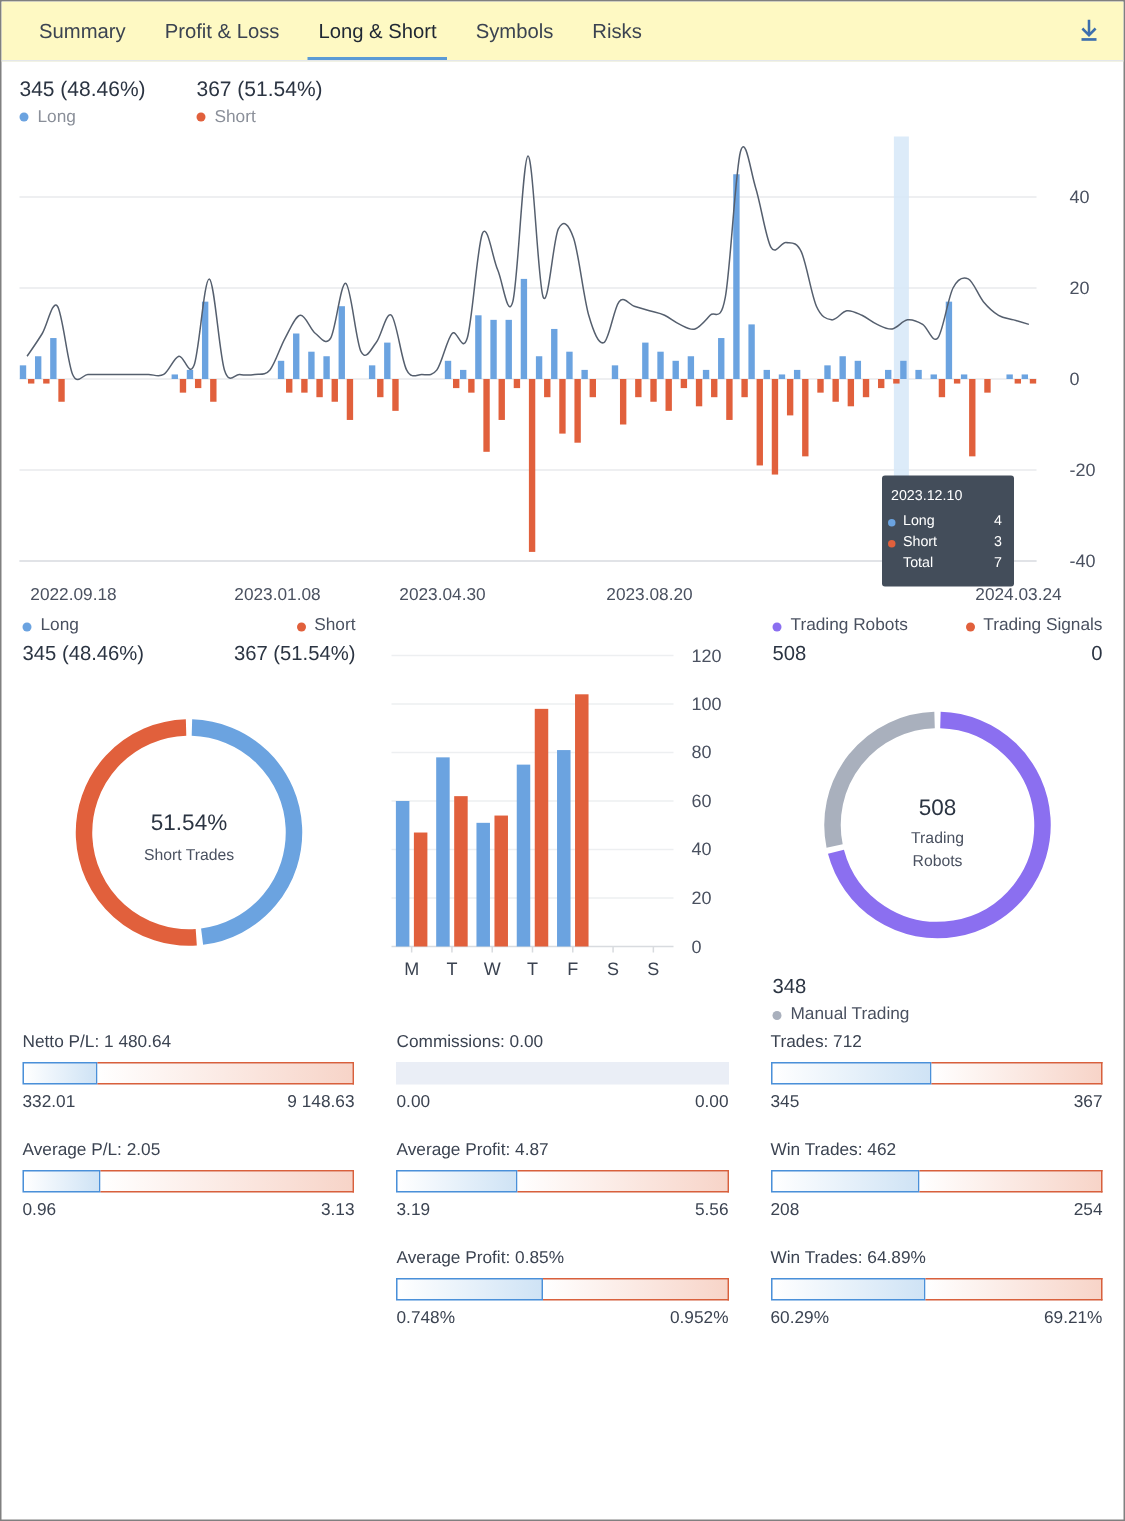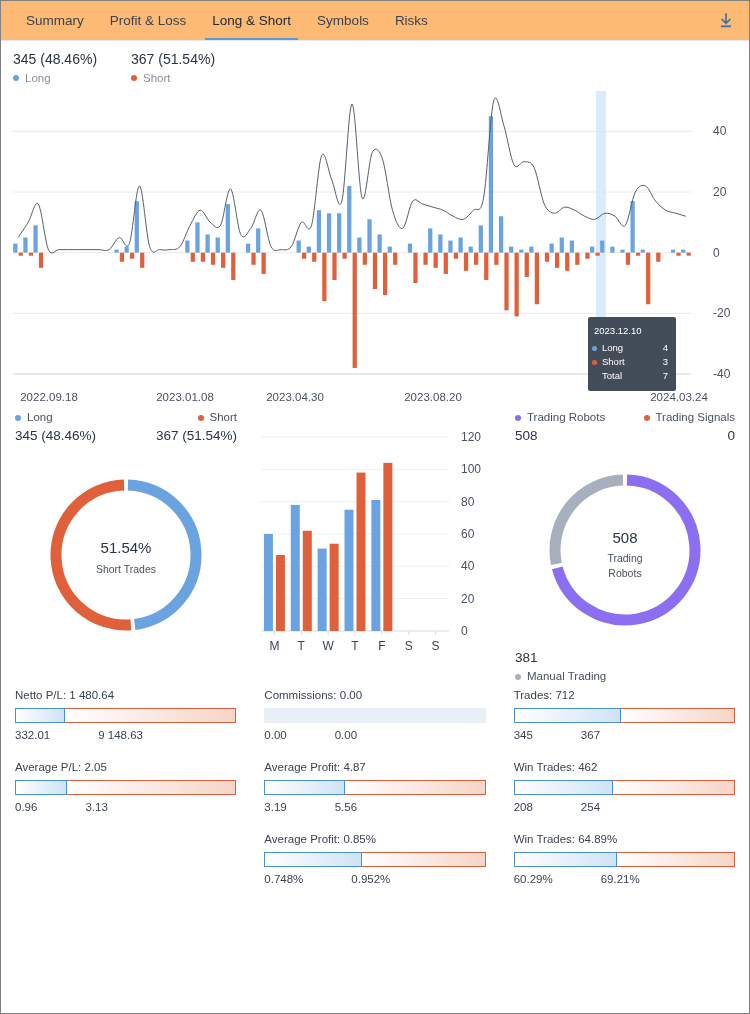--- a/index.html
+++ b/index.html
@@ -12,21 +12,21 @@
     width: 750px; height: 1014px;
     border: 1px solid #808080;
     background: #ffffff;
     position: relative;
     overflow: hidden;
   }
 
   
   .tabbar {
     height: 40px;
-    background: #fdba74;
+    background: #fef9c3;
     border-bottom: 1px solid #e4e7ea;
     display: flex;
     align-items: stretch;
     position: relative;
   }
   .tabs { display: flex; align-items: stretch; padding-left: 12px; }
   .tab {
     display: flex; align-items: center;
     padding: 0 13px;
     font-size: 13.5px;
@@ -119,21 +119,21 @@
     background: linear-gradient(to right, #ffffff, #cfe3f5);
     border: 1px solid #4a90d9;
   }
   .m-right {
     background: linear-gradient(to left, #f7d4c8, #ffffff);
     border: 1px solid #d9603c;
     border-left: none;
   }
   .m-flat { width: 100%; background: #eaeef6; }
   .m-foot {
-    display: flex; 
+    display: flex; justify-content: space-between;
     font-size: 11.5px; color: #3b4351; margin-top: 6px; gap: 48px;
   }
 </style>
 </head>
 <body>
 
 <div id="app">
 
   <div class="tabbar">
     <div class="tabs" id="tabs-host">
@@ -401,21 +401,21 @@
       <div class="donut-wrap">
         <svg width="210" height="190" id="donut2">
             <path d="M106.95451471064982,25.0272919471752 A70,70 0 1 1 37.30556118563486,112.81749010405711" fill="none" stroke="#8b6ff0" stroke-width="11"></path>
             <path d="M36.41651366650564,109.01090298101413 A70,70 0 0 1 103.04548528935017,25.0272919471752" fill="none" stroke="#a9b0bd" stroke-width="11"></path>
             <text x="105" y="88" text-anchor="middle" font-size="15" fill="#2b3442" font-family="&quot;Liberation Sans&quot;, sans-serif">508</text>
             <text x="105" y="107" text-anchor="middle" font-size="10.5" fill="#4a5160" font-family="&quot;Liberation Sans&quot;, sans-serif">Trading</text>
             <text x="105" y="122" text-anchor="middle" font-size="10.5" fill="#4a5160" font-family="&quot;Liberation Sans&quot;, sans-serif">Robots</text>
           </svg>
       </div>
       <div class="p3-foot">
-        <div class="v">381</div>
+        <div class="v">348</div>
         <div class="k">
           <span class="dot" style="background:#a9b0bd"></span>
           <span>Manual Trading</span>
         </div>
       </div>
     </div>
   </div>
 
   <div class="metrics" id="metrics-host">
       <div class="mcol">

